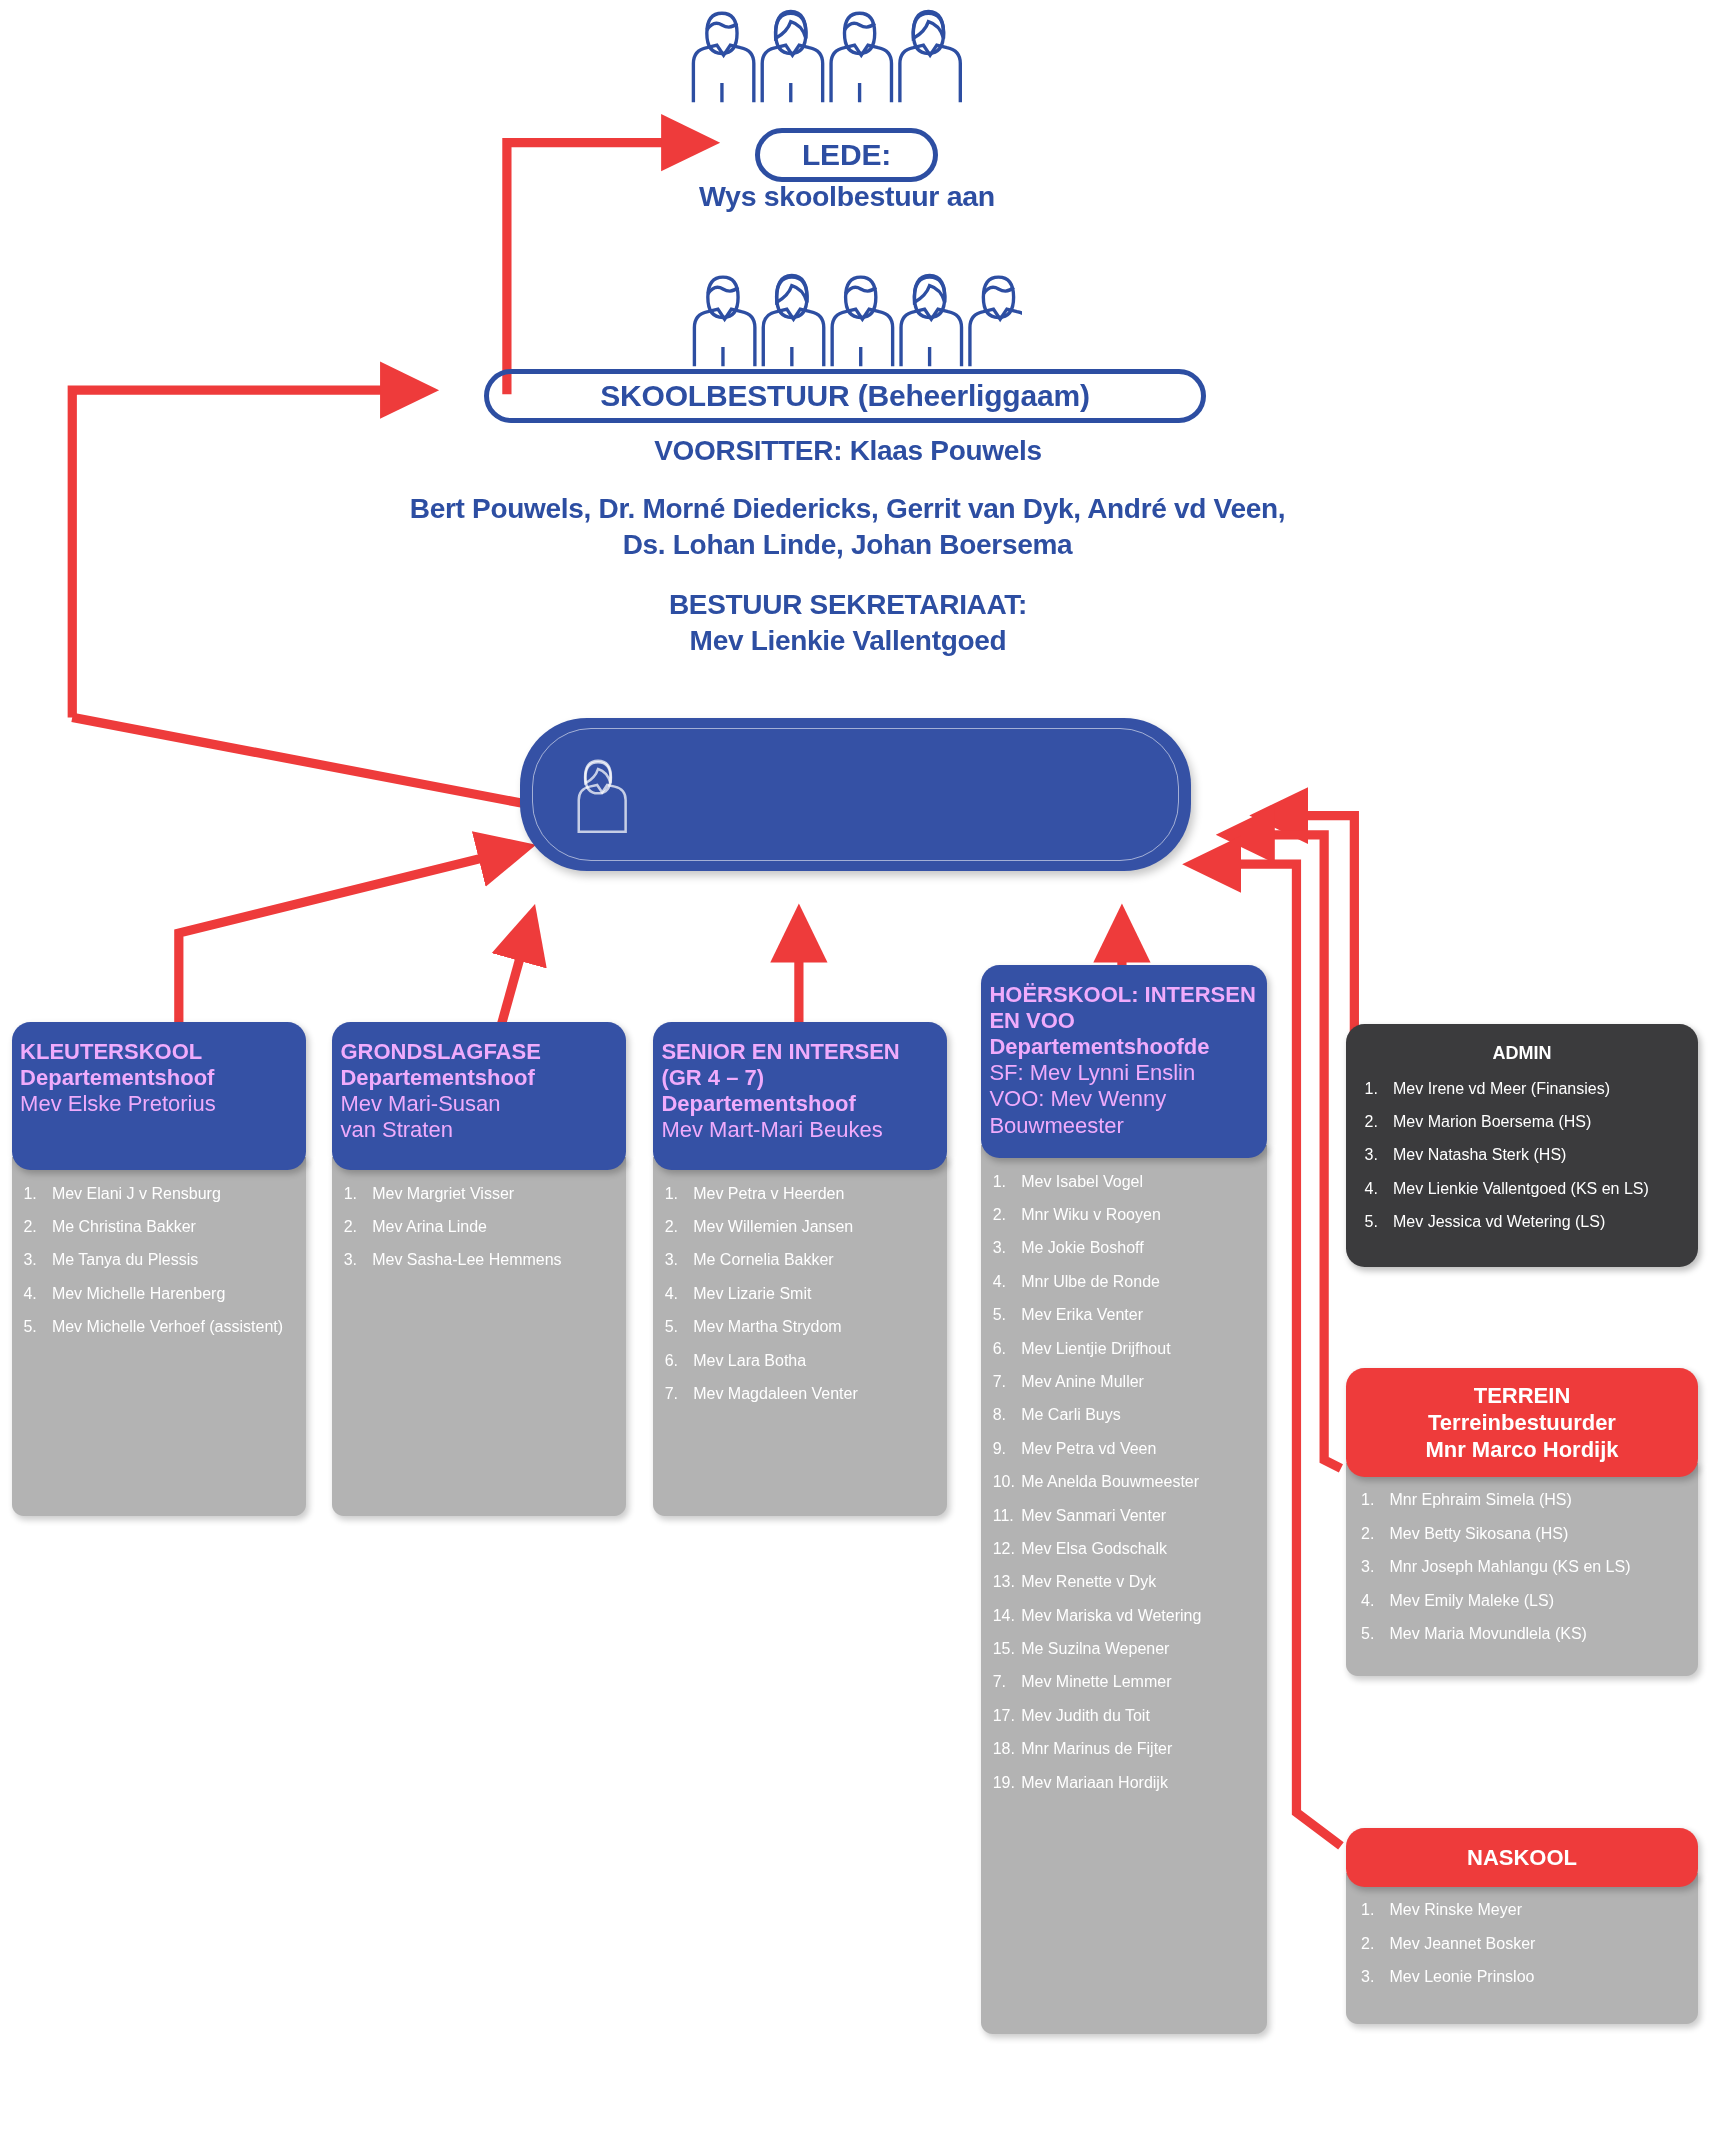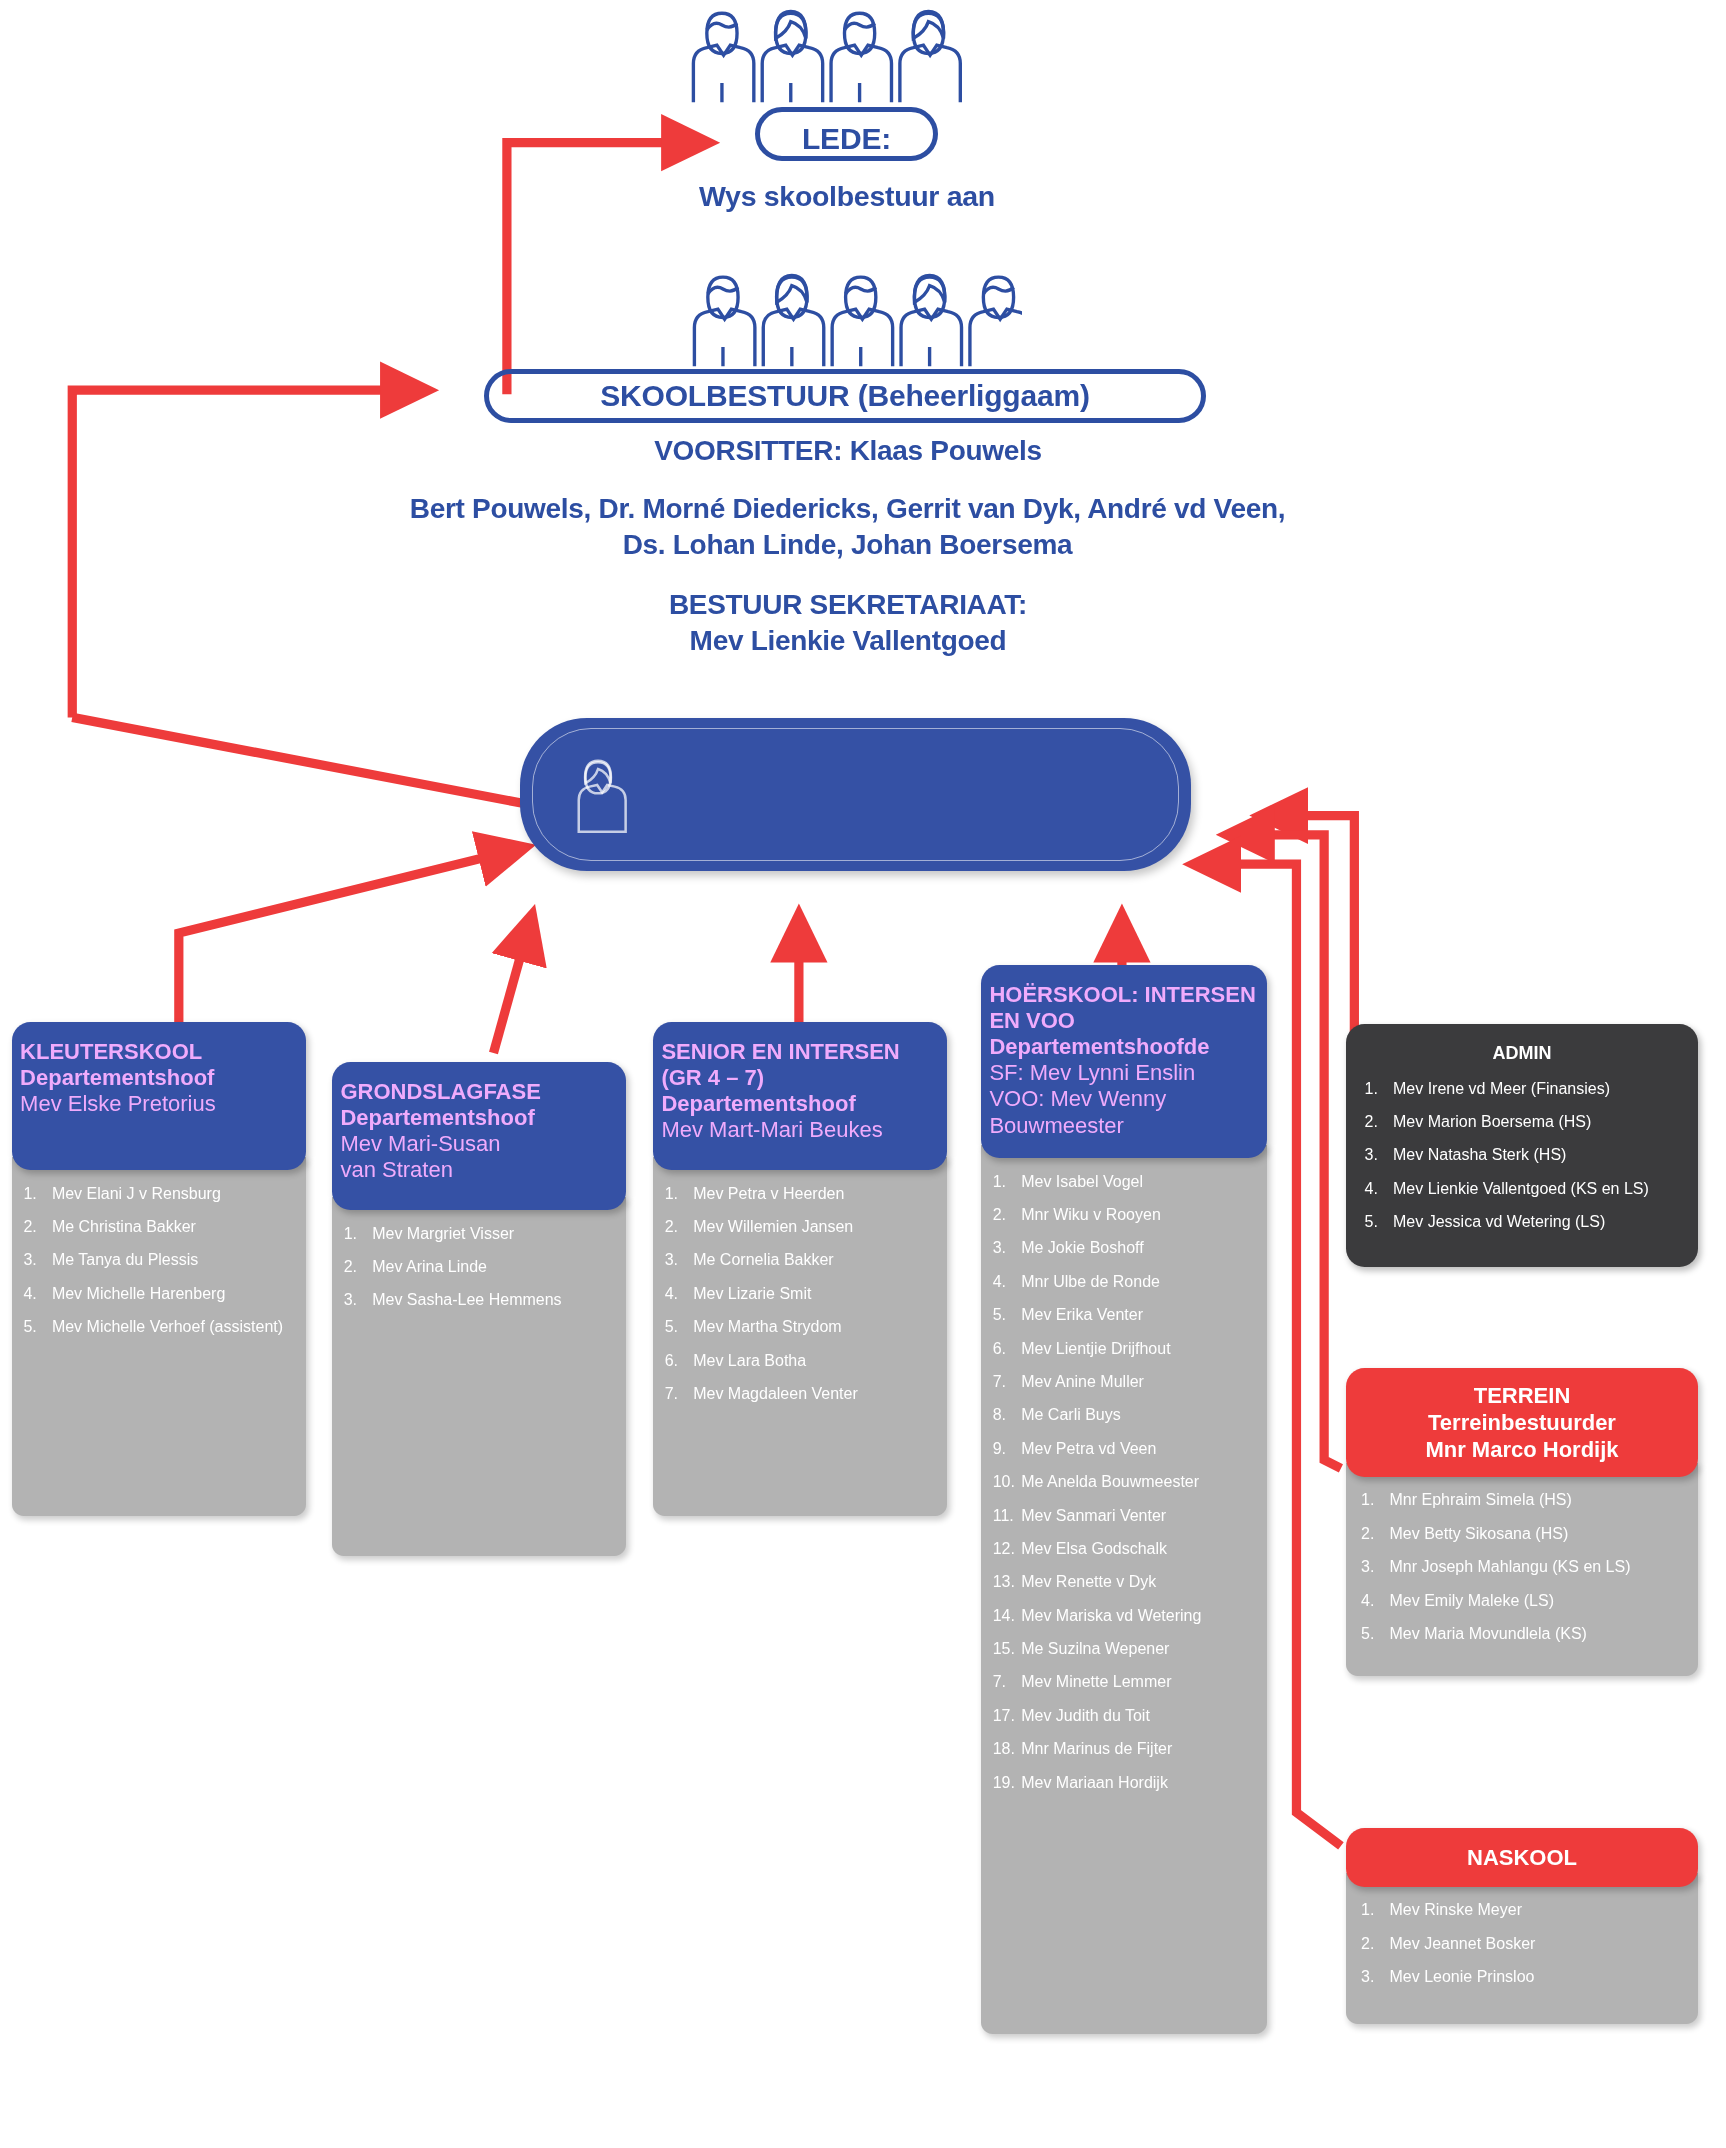--- a/index.html
+++ b/index.html
@@ -221,21 +221,21 @@
         <path d="M190,36 q0,-24 18,-24 q18,0 18,24 q0,24 -18,24 q-18,0 -18,-24 z"></path>
         <path d="M190,32 q8,-12 18,-6 q10,6 18,-2"></path>
 
         <path d="M256,118 L256,72 q0,-16 16,-19 l12,-3 l8,12 l8,-12 l12,3 q16,3 16,19 l0,46"></path>
         <path d="M272,36 q0,-24 18,-24 q18,0 18,24 q0,24 -18,24 q-18,0 -18,-24 z"></path>
         <path d="M272,42 q-2,-32 18,-32 q20,0 18,32 q-4,-16 -18,-20 q-4,12 -18,20 z"></path>
       </g>
     </svg>
   </div>
 
-  <div class="pill-outline" style="left:755px;top:107px;width:183px;height:54px;font-size:30px;align-items:flex-end;">
+  <div class="pill-outline" style="left:755px;top:128px;width:183px;height:54px;font-size:30px;">
     <span>LEDE:</span>
   </div>
 
   <div class="blue-text" style="left:587px;top:178px;width:520px;font-size:28.5px;">Wys skoolbestuur aan</div>
 
   <div class="people-row" style="left:686px;top:267px;">
     <svg width="336" height="101" viewBox="0 0 400 120" xmlns="http://www.w3.org/2000/svg">
       <g fill="none" stroke="#2d4ea2" stroke-width="4">
         <path d="M10,118 L10,72 q0,-16 16,-19 l12,-3 l8,12 l8,-12 l12,3 q16,3 16,19 l0,46 M44,95 l0,23"></path>
         <path d="M26,36 q0,-24 18,-24 q18,0 18,24 q0,24 -18,24 q-18,0 -18,-24 z"></path>
@@ -312,21 +312,21 @@
             <span class="nm">Mev Michelle Harenberg</span>
           </li>
         <li>
             <span class="num">5.</span>
             <span class="nm">Mev Michelle Verhoef (assistent)</span>
           </li>
       </ol>
     </div>
   </div>
 
-  <div class="dept" style="left:332px;top:1062px;width:294px;">
+  <div class="dept" style="left:332px;top:1022px;width:294px;">
     <div class="dept-head" style="min-height:148px;">
       <div class="t1">GRONDSLAGFASE</div>
       <div class="t2">Departementshoof</div>
       <div class="t3">Mev Mari-Susan</div>
       <div class="t3">van Straten</div>
     </div>
     <div class="dept-body" style="min-height:359px;">
       <ol>
         <li>
             <span class="num">1.</span>

